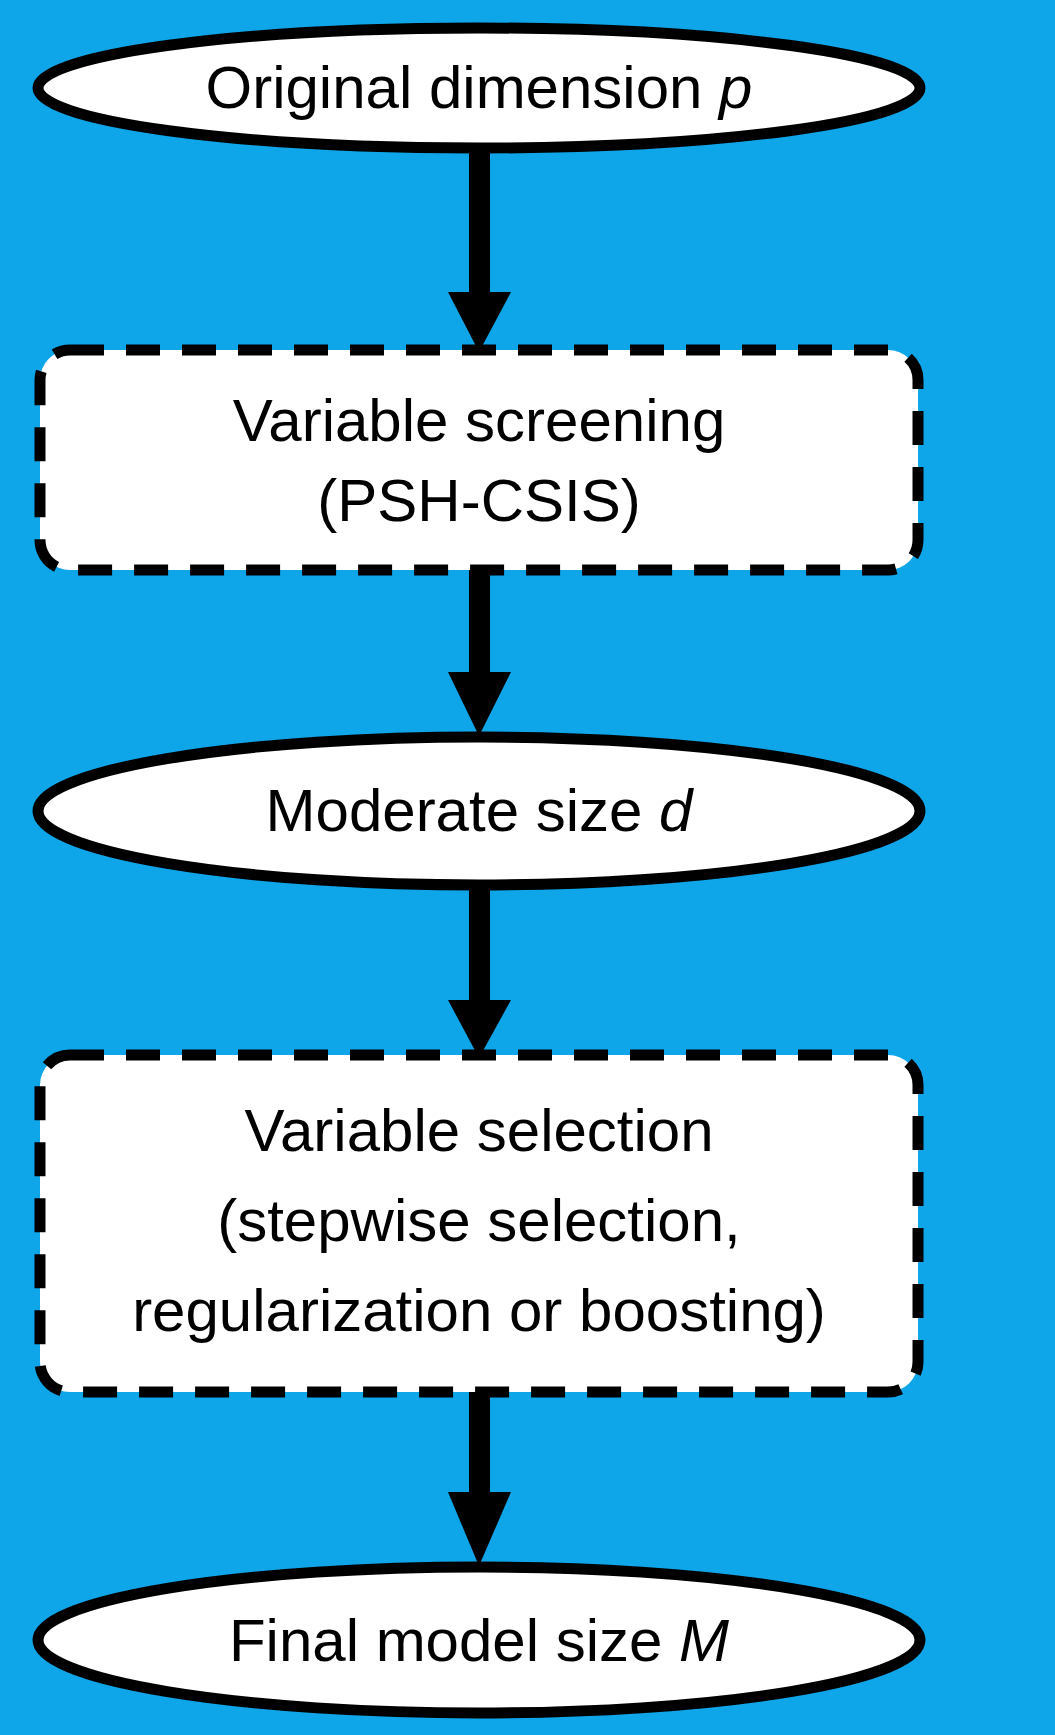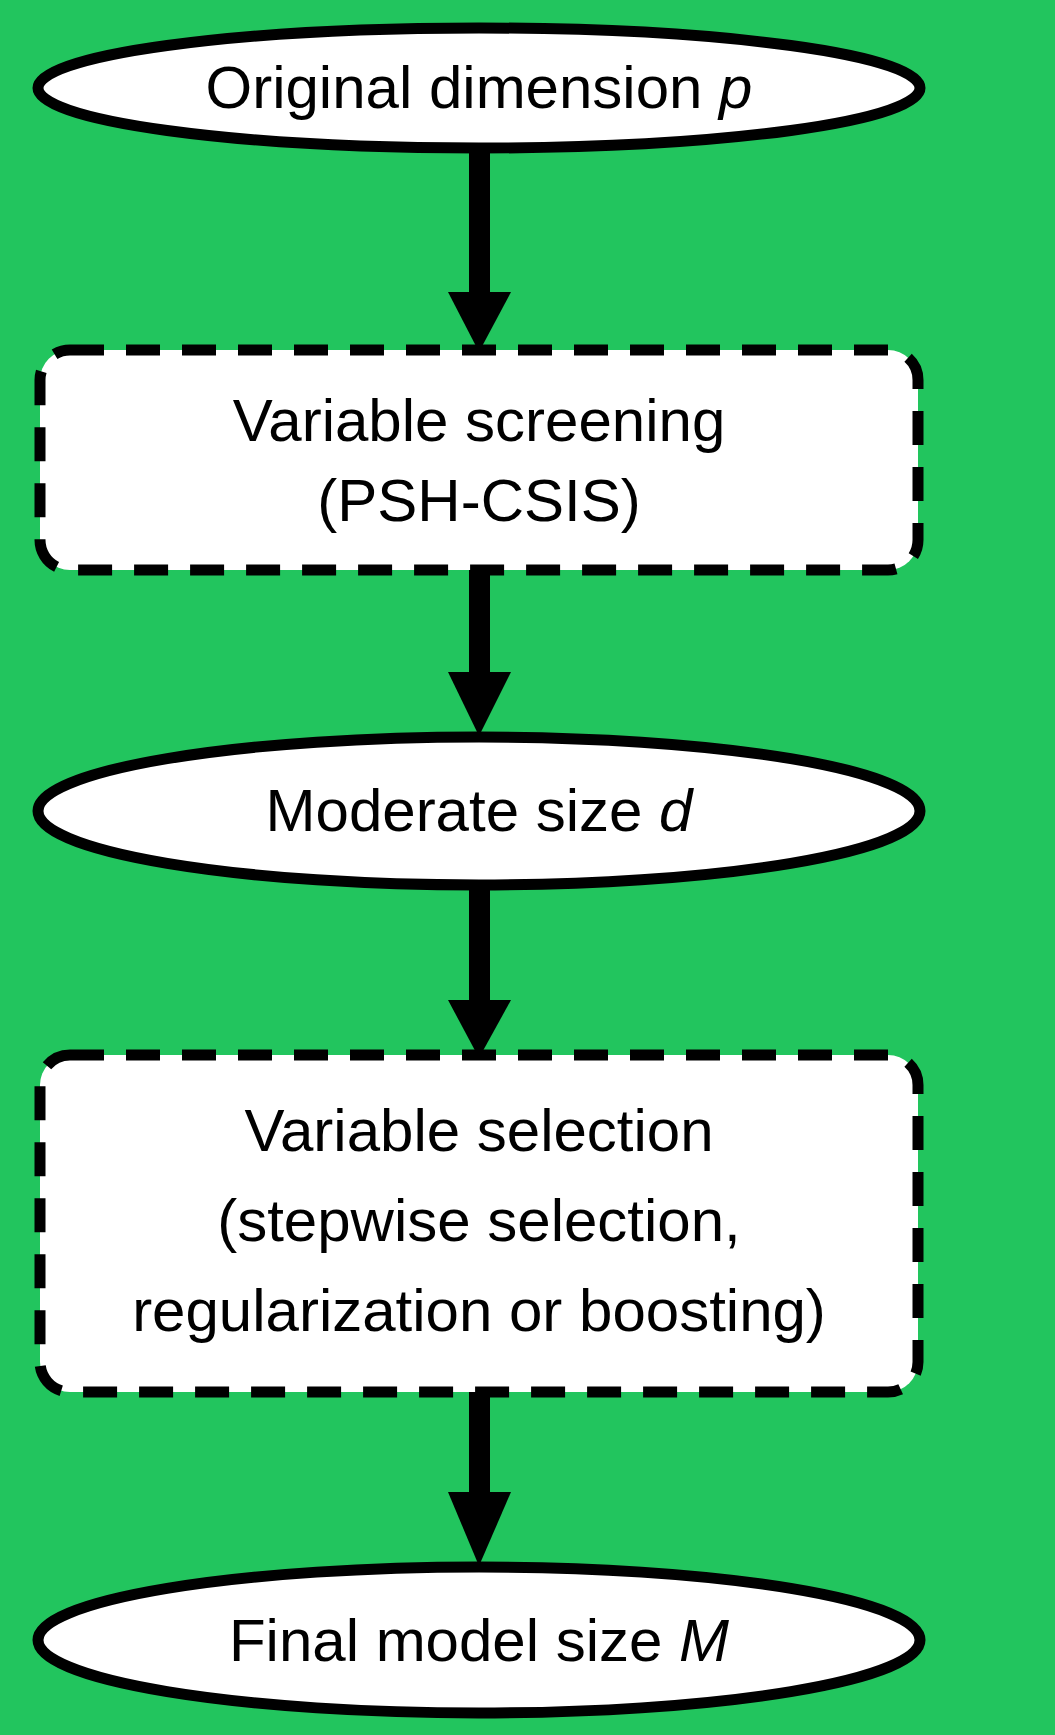--- a/index.html
+++ b/index.html
@@ -8,21 +8,21 @@
     padding: 0;
     background: #ffffff;
   }
   body {
     font-family: "Liberation Sans", sans-serif;
   }
   #canvas {
     position: relative;
     width: 1055px;
     height: 1735px;
-    background: #22c55e;
+    background: #0ea5e9;
     overflow: hidden;
   }
   #flow-svg {
     position: absolute;
     left: 0;
     top: 0;
     width: 1055px;
     height: 1735px;
     display: block;
   }

